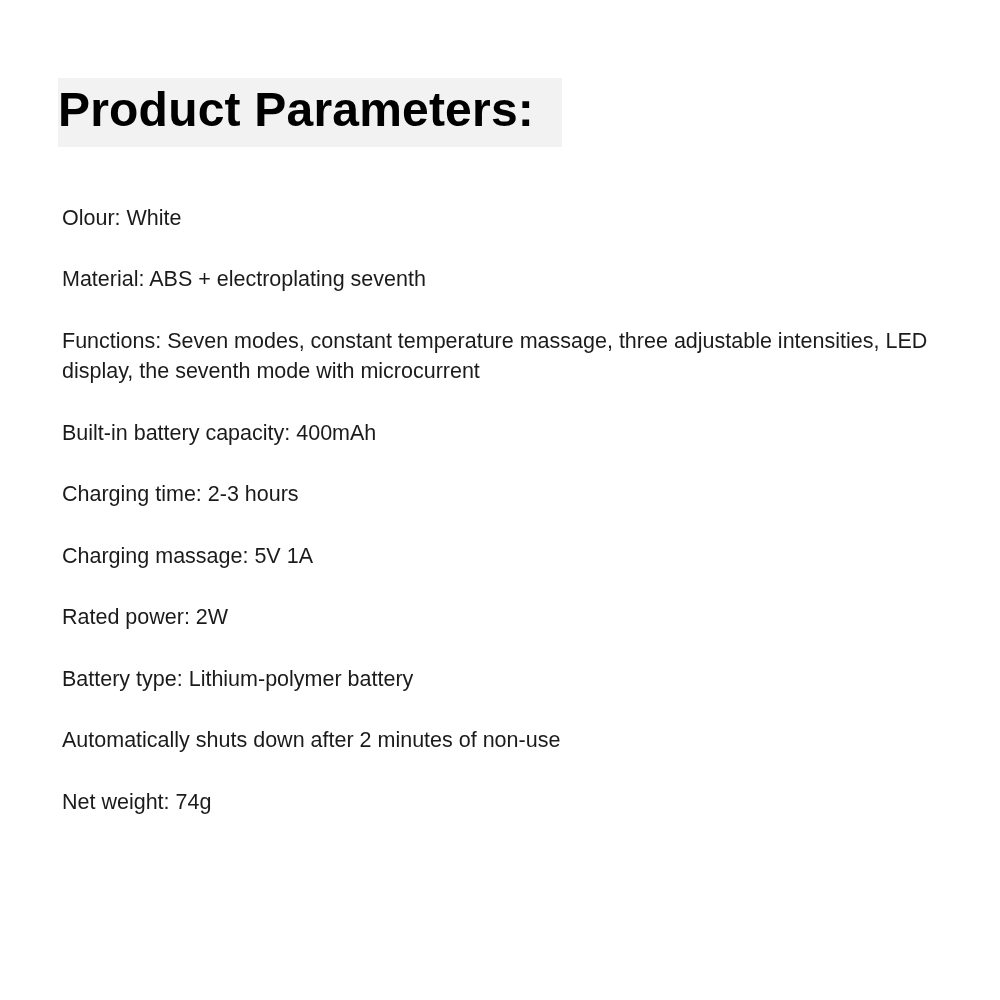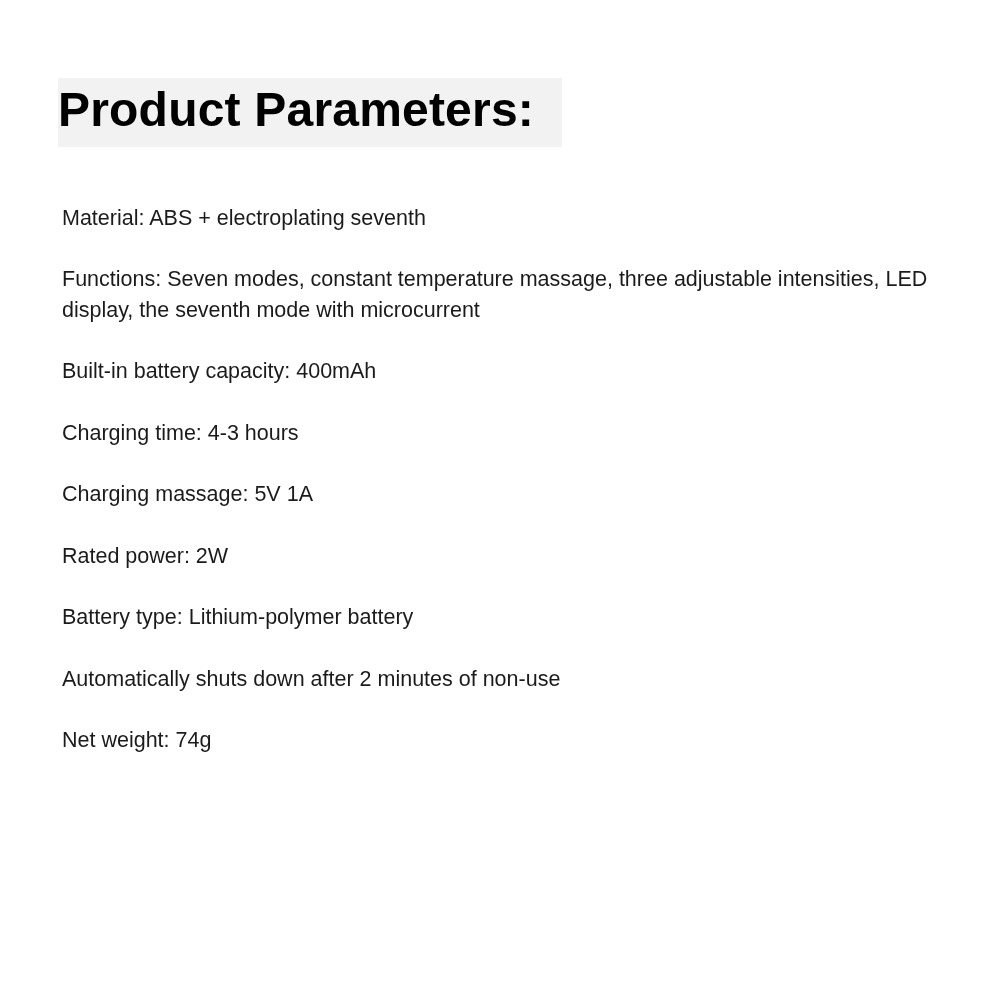--- a/index.html
+++ b/index.html
@@ -53,24 +53,25 @@
 </head>
 <body>
 
 <div class="page">
 
   <div class="title-wrap">
     <div class="title">Product Parameters:</div>
   </div>
 
   <div class="spec-list">
+    <div class="spec-item">Olour: White</div>
     <div class="spec-item">Material: ABS + electroplating seventh</div>
     <div class="spec-item">Functions: Seven modes, constant temperature massage, three adjustable intensities, LED display, the seventh mode with microcurrent</div>
     <div class="spec-item">Built-in battery capacity: 400mAh</div>
-    <div class="spec-item">Charging time: 4-3 hours</div>
+    <div class="spec-item">Charging time: 2-3 hours</div>
     <div class="spec-item">Charging massage: 5V 1A</div>
     <div class="spec-item">Rated power: 2W</div>
     <div class="spec-item">Battery type: Lithium-polymer battery</div>
     <div class="spec-item">Automatically shuts down after 2 minutes of non-use</div>
     <div class="spec-item">Net weight: 74g</div>
   </div>
 
 </div>
 
 </body></html>

